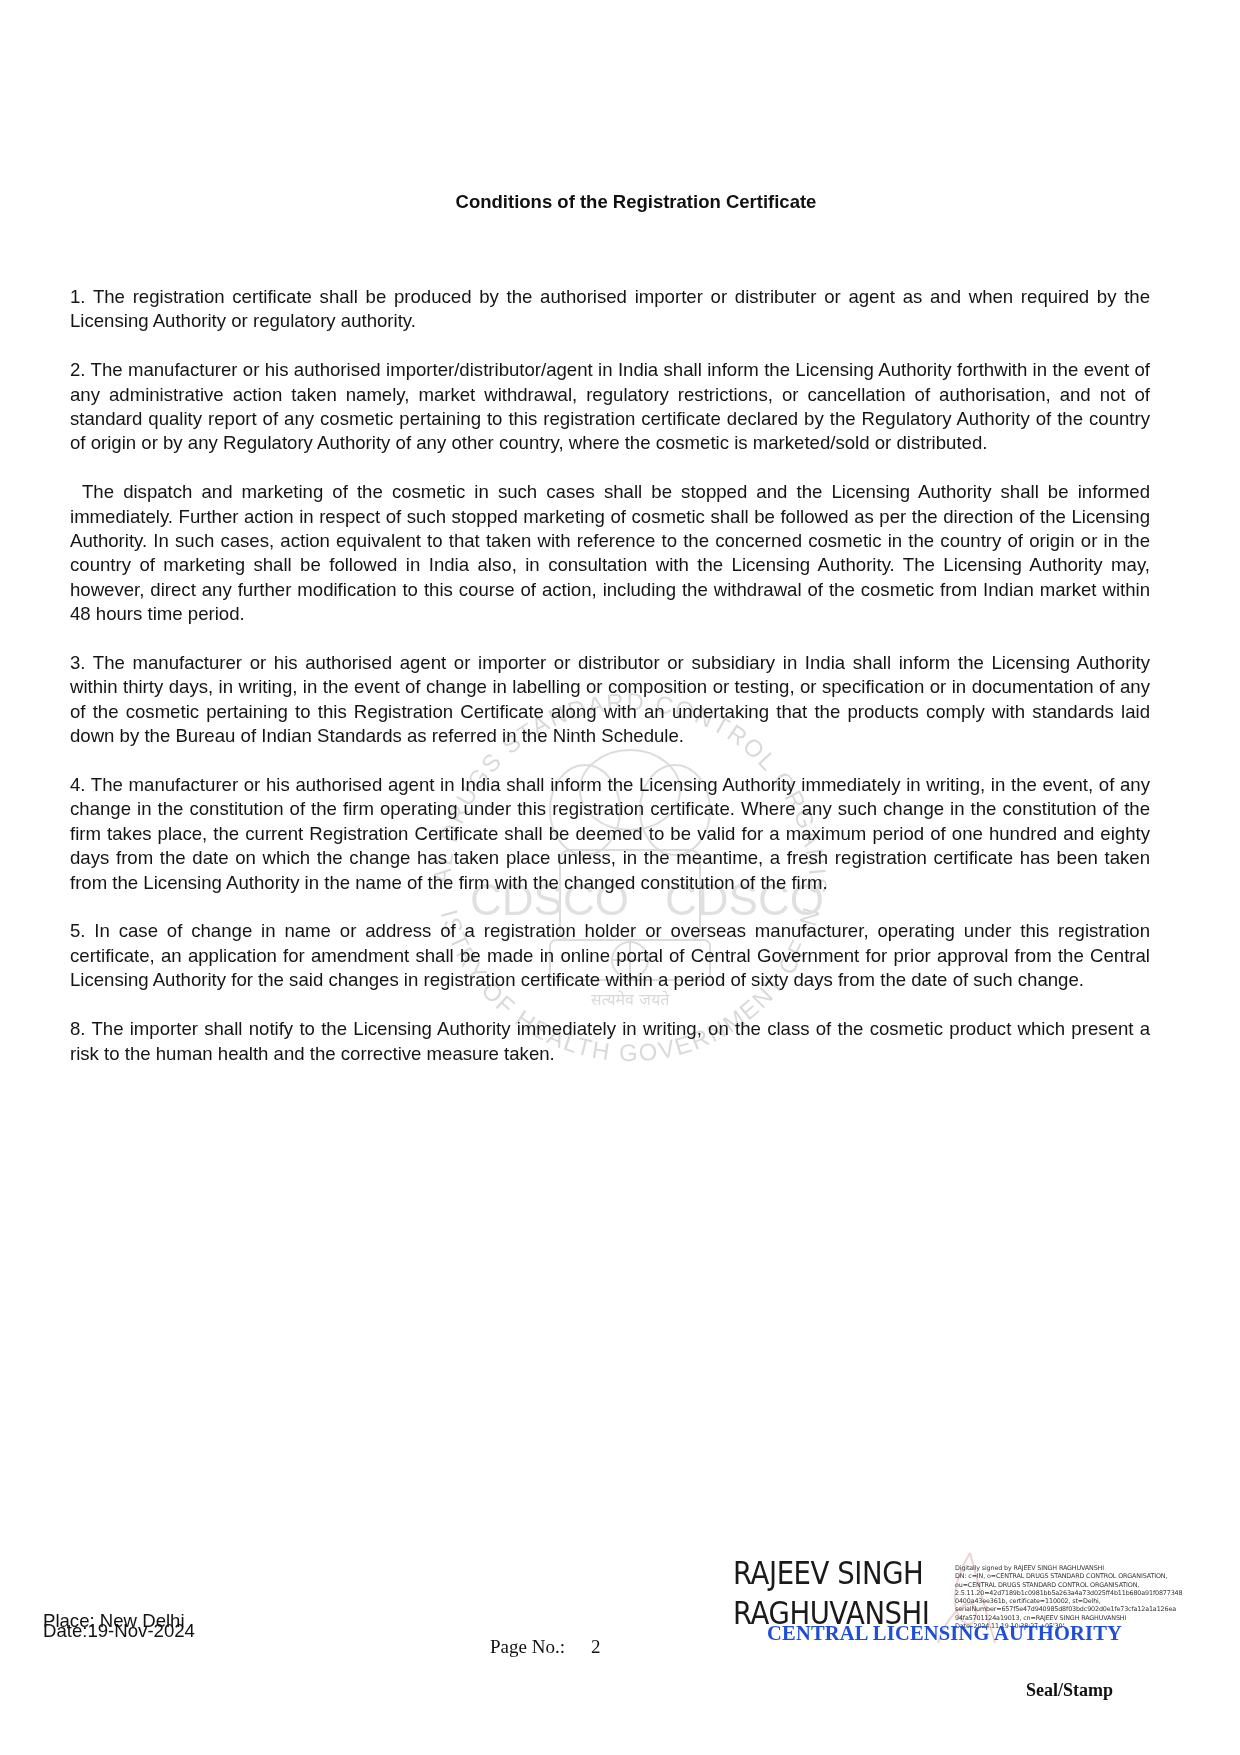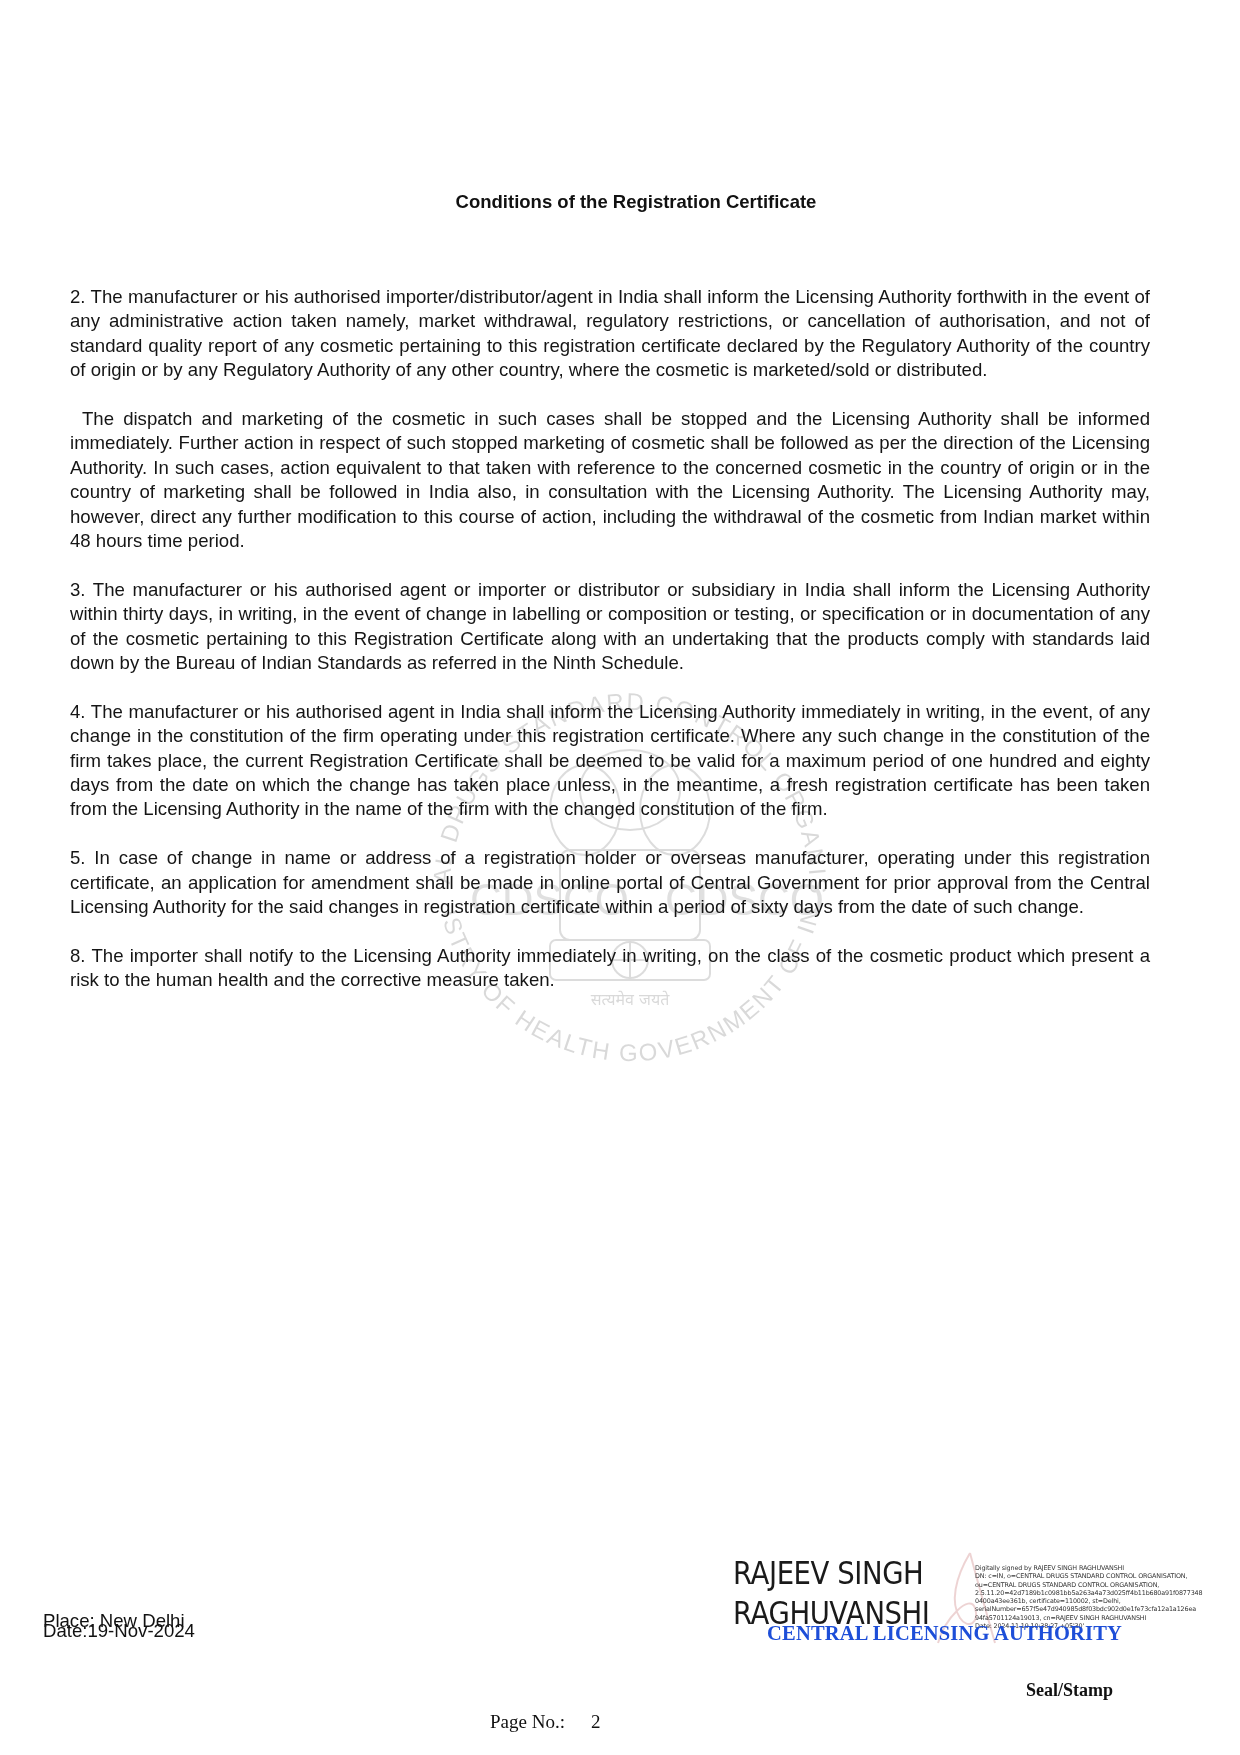--- a/index.html
+++ b/index.html
@@ -16,35 +16,34 @@
     }
     .body-text p { margin: 0 0 24.4px 0; }
     .body-text p.indent { text-indent: 12px; }
     .watermark { position: absolute; left: 400px; top: 660px; width: 460px; height: 460px; opacity: 0.22; pointer-events: none; }
     .place, .date {
       position: absolute; left: 43px; font-family: "Liberation Sans", sans-serif; font-size: 18.6px; color: #111;
     }
     .place { top: 1610px; }
     .date { top: 1620px; }
     .page-no {
-      position: absolute; left: 490px; top: 1711px; font-family: "Liberation Serif", serif; font-size: 19px; color: #111;
+      position: absolute; left: 490px; top: 1636px; font-family: "Liberation Serif", serif; font-size: 19px; color: #111;
     }
     .page-no .num { margin-left: 26px; }
     .sig-name {
       position: absolute; left: 733px; font-family: "DejaVu Sans", sans-serif; font-size: 32px; color: #1a1a1a;
       letter-spacing: -0.5px; transform: scaleX(0.86); transform-origin: left top; line-height: 40px;
     }
     .sig-name.l1 { top: 1553px; }
     .sig-name.l2 { top: 1593px; }
     .sig-mark { position: absolute; left: 930px; top: 1548px; width: 70px; height: 100px; opacity: 0.45; }
     .sig-details {
       position: absolute; left: 955px; top: 1564px; width: 240px;
       font-family: "DejaVu Sans", sans-serif; font-size: 6.4px; line-height: 8.3px; color: #333;
       letter-spacing: -0.15px;
-      margin-left: 20px;
     }
     .sig-details div { white-space: nowrap; }
     .authority {
       position: absolute; left: 767px; top: 1622px; font-family: "Liberation Serif", serif; font-weight: bold;
       font-size: 20.5px; color: #1d4ed8; letter-spacing: 0.2px;
     }
     .seal-stamp {
       position: absolute; left: 1026px; top: 1680px; font-family: "Liberation Serif", serif; font-weight: bold;
       font-size: 18px; color: #111;
     }
@@ -77,20 +76,21 @@
       <line x1="212" y1="300" x2="248" y2="300"></line>
     </g>
     <text x="70" y="255" font-family="Liberation Sans, sans-serif" font-size="44" fill="#777">CDSCO</text>
     <text x="265" y="255" font-family="Liberation Sans, sans-serif" font-size="44" fill="#777">CDSCO</text>
     <text x="230" y="345" text-anchor="middle" font-family="DejaVu Sans, sans-serif" font-size="16" fill="#555">सत्यमेव जयते</text>
   </svg>
 
   <div class="title">Conditions of the Registration Certificate</div>
 
   <div class="body-text">
+    <p>1. The registration certificate shall be produced by the authorised importer or distributer or agent as and when required by the Licensing Authority or regulatory authority.</p>
     <p>2. The manufacturer or his authorised importer/distributor/agent in India shall inform the Licensing Authority forthwith in the event of any administrative action taken namely, market withdrawal, regulatory restrictions, or cancellation of authorisation, and not of standard quality report of any cosmetic pertaining to this registration certificate declared by the Regulatory Authority of the country of origin or by any Regulatory Authority of any other country, where the cosmetic is marketed/sold or distributed.</p>
     <p class="indent">The dispatch and marketing of the cosmetic in such cases shall be stopped and the Licensing Authority shall be informed immediately. Further action in respect of such stopped marketing of cosmetic shall be followed as per the direction of the Licensing Authority. In such cases, action equivalent to that taken with reference to the concerned cosmetic in the country of origin or in the country of marketing shall be followed in India also, in consultation with the Licensing Authority. The Licensing Authority may, however, direct any further modification to this course of action, including the withdrawal of the cosmetic from Indian market within 48 hours time period.</p>
     <p>3. The manufacturer or his authorised agent or importer or distributor or subsidiary in India shall inform the Licensing Authority within thirty days, in writing, in the event of change in labelling or composition or testing, or specification or in documentation of any of the cosmetic pertaining to this Registration Certificate along with an undertaking that the products comply with standards laid down by the Bureau of Indian Standards as referred in the Ninth Schedule.</p>
     <p>4. The manufacturer or his authorised agent in India shall inform the Licensing Authority immediately in writing, in the event, of any change in the constitution of the firm operating under this registration certificate. Where any such change in the constitution of the firm takes place, the current Registration Certificate shall be deemed to be valid for a maximum period of one hundred and eighty days from the date on which the change has taken place unless, in the meantime, a fresh registration certificate has been taken from the Licensing Authority in the name of the firm with the changed constitution of the firm.</p>
     <p>5. In case of change in name or address of a registration holder or overseas manufacturer, operating under this registration certificate, an application for amendment shall be made in online portal of Central Government for prior approval from the Central Licensing Authority for the said changes in registration certificate within a period of sixty days from the date of such change.</p>
     <p>8. The importer shall notify to the Licensing Authority immediately in writing, on the class of the cosmetic product which present a risk to the human health and the corrective measure taken.</p>
   </div>
 
   <div class="place">Place: New Delhi</div>
   <div class="date">Date:19-Nov-2024</div>

